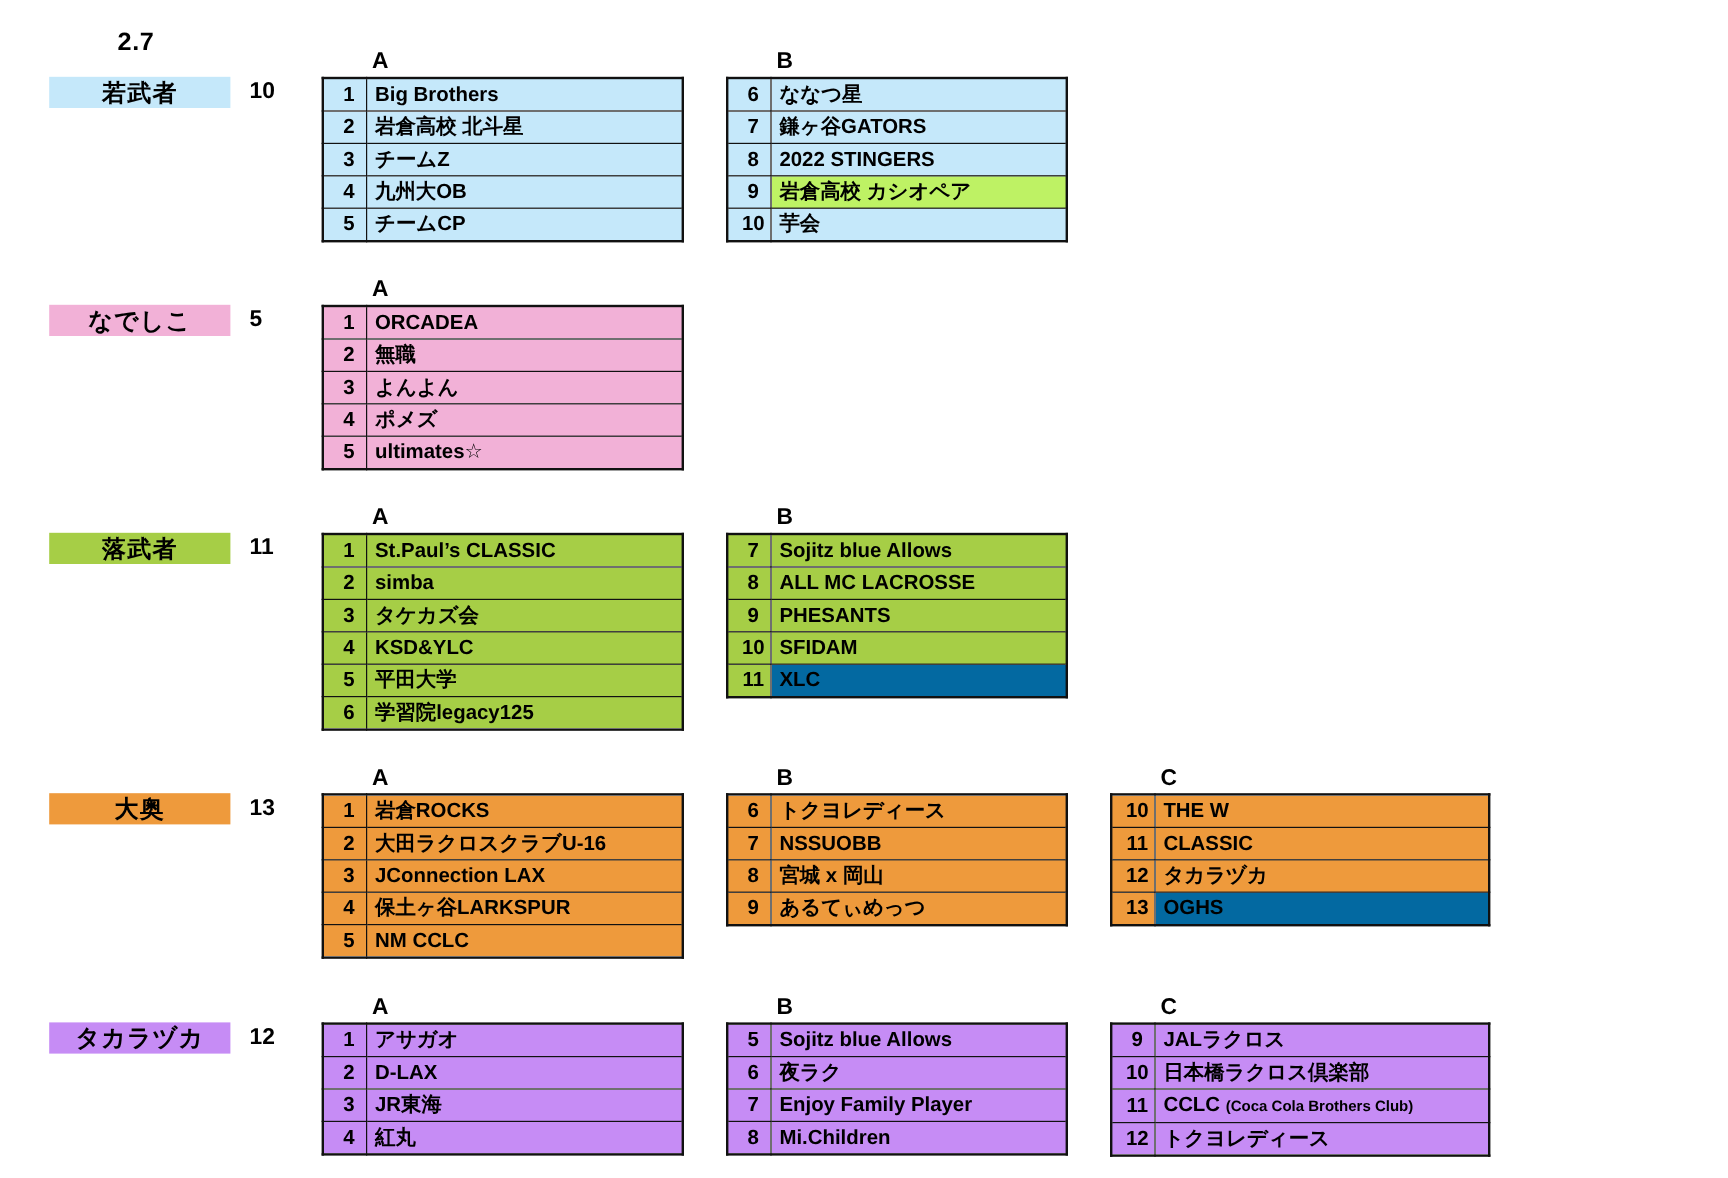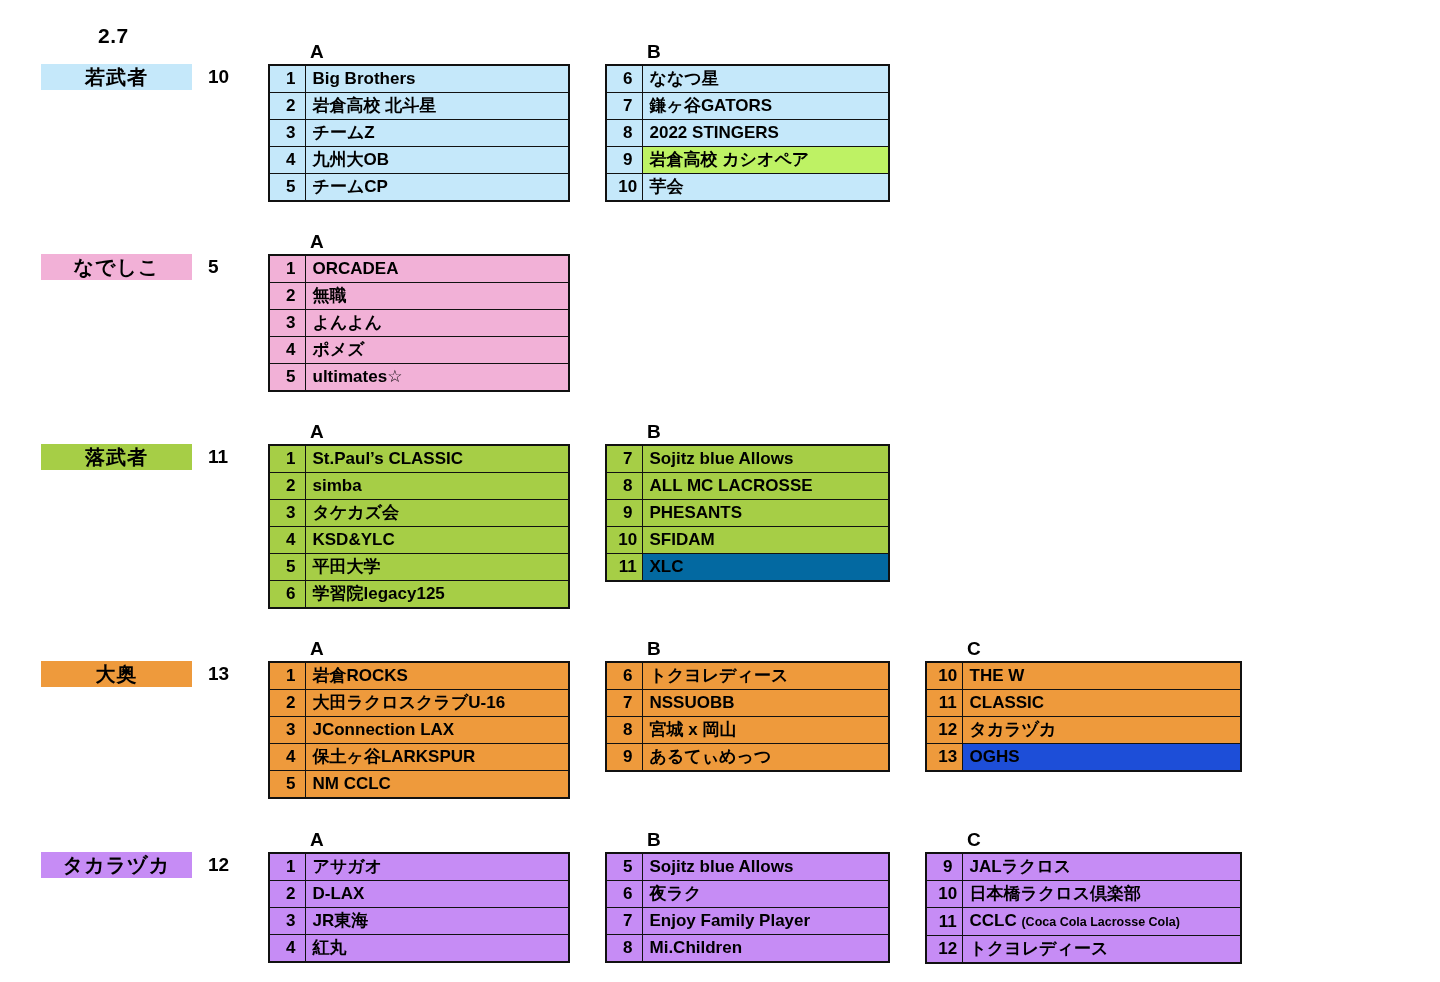--- a/index.html
+++ b/index.html
@@ -340,21 +340,21 @@
               <tr style="background: rgb(238, 154, 60);">
                 <td class="num-cell" style="background: rgb(238, 154, 60);">11</td>
                 <td class="name-cell" style="background: rgb(238, 154, 60);">CLASSIC</td>
               </tr>
               <tr style="background: rgb(238, 154, 60);">
                 <td class="num-cell" style="background: rgb(238, 154, 60);">12</td>
                 <td class="name-cell" style="background: rgb(238, 154, 60);">タカラヅカ</td>
               </tr>
               <tr style="background: rgb(238, 154, 60);">
                 <td class="num-cell" style="background: rgb(238, 154, 60);">13</td>
-                <td class="name-cell" style="background: #1d4ed8;">OGHS</td>
+                <td class="name-cell" style="background: #0369a1;">OGHS</td>
               </tr>
             </tbody>
           </table>
         </div>
       </div>
       <div class="group" style="top: 852px;">
         <div class="group-head">
           <div class="group-chip" style="background: rgb(198, 140, 245);">タカラヅカ</div>
           <div class="group-count">12</div>
         </div>
@@ -411,21 +411,21 @@
               <tr style="background: rgb(198, 140, 245);">
                 <td class="num-cell" style="background: rgb(198, 140, 245);">9</td>
                 <td class="name-cell" style="background: rgb(198, 140, 245);">JALラクロス</td>
               </tr>
               <tr style="background: rgb(198, 140, 245);">
                 <td class="num-cell" style="background: rgb(198, 140, 245);">10</td>
                 <td class="name-cell" style="background: rgb(198, 140, 245);">日本橋ラクロス倶楽部</td>
               </tr>
               <tr style="background: rgb(198, 140, 245);">
                 <td class="num-cell" style="background: rgb(198, 140, 245);">11</td>
-                <td class="name-cell" style="background: rgb(198, 140, 245);"><span>CCLC</span> <span class="paren-note">(Coca Cola Lacrosse Cola)</span></td>
+                <td class="name-cell" style="background: rgb(198, 140, 245);"><span>CCLC</span> <span class="paren-note">(Coca Cola Brothers Club)</span></td>
               </tr>
               <tr style="background: rgb(198, 140, 245);">
                 <td class="num-cell" style="background: rgb(198, 140, 245);">12</td>
                 <td class="name-cell" style="background: rgb(198, 140, 245);">トクヨレディース</td>
               </tr>
             </tbody>
           </table>
         </div>
       </div>
     </div>

